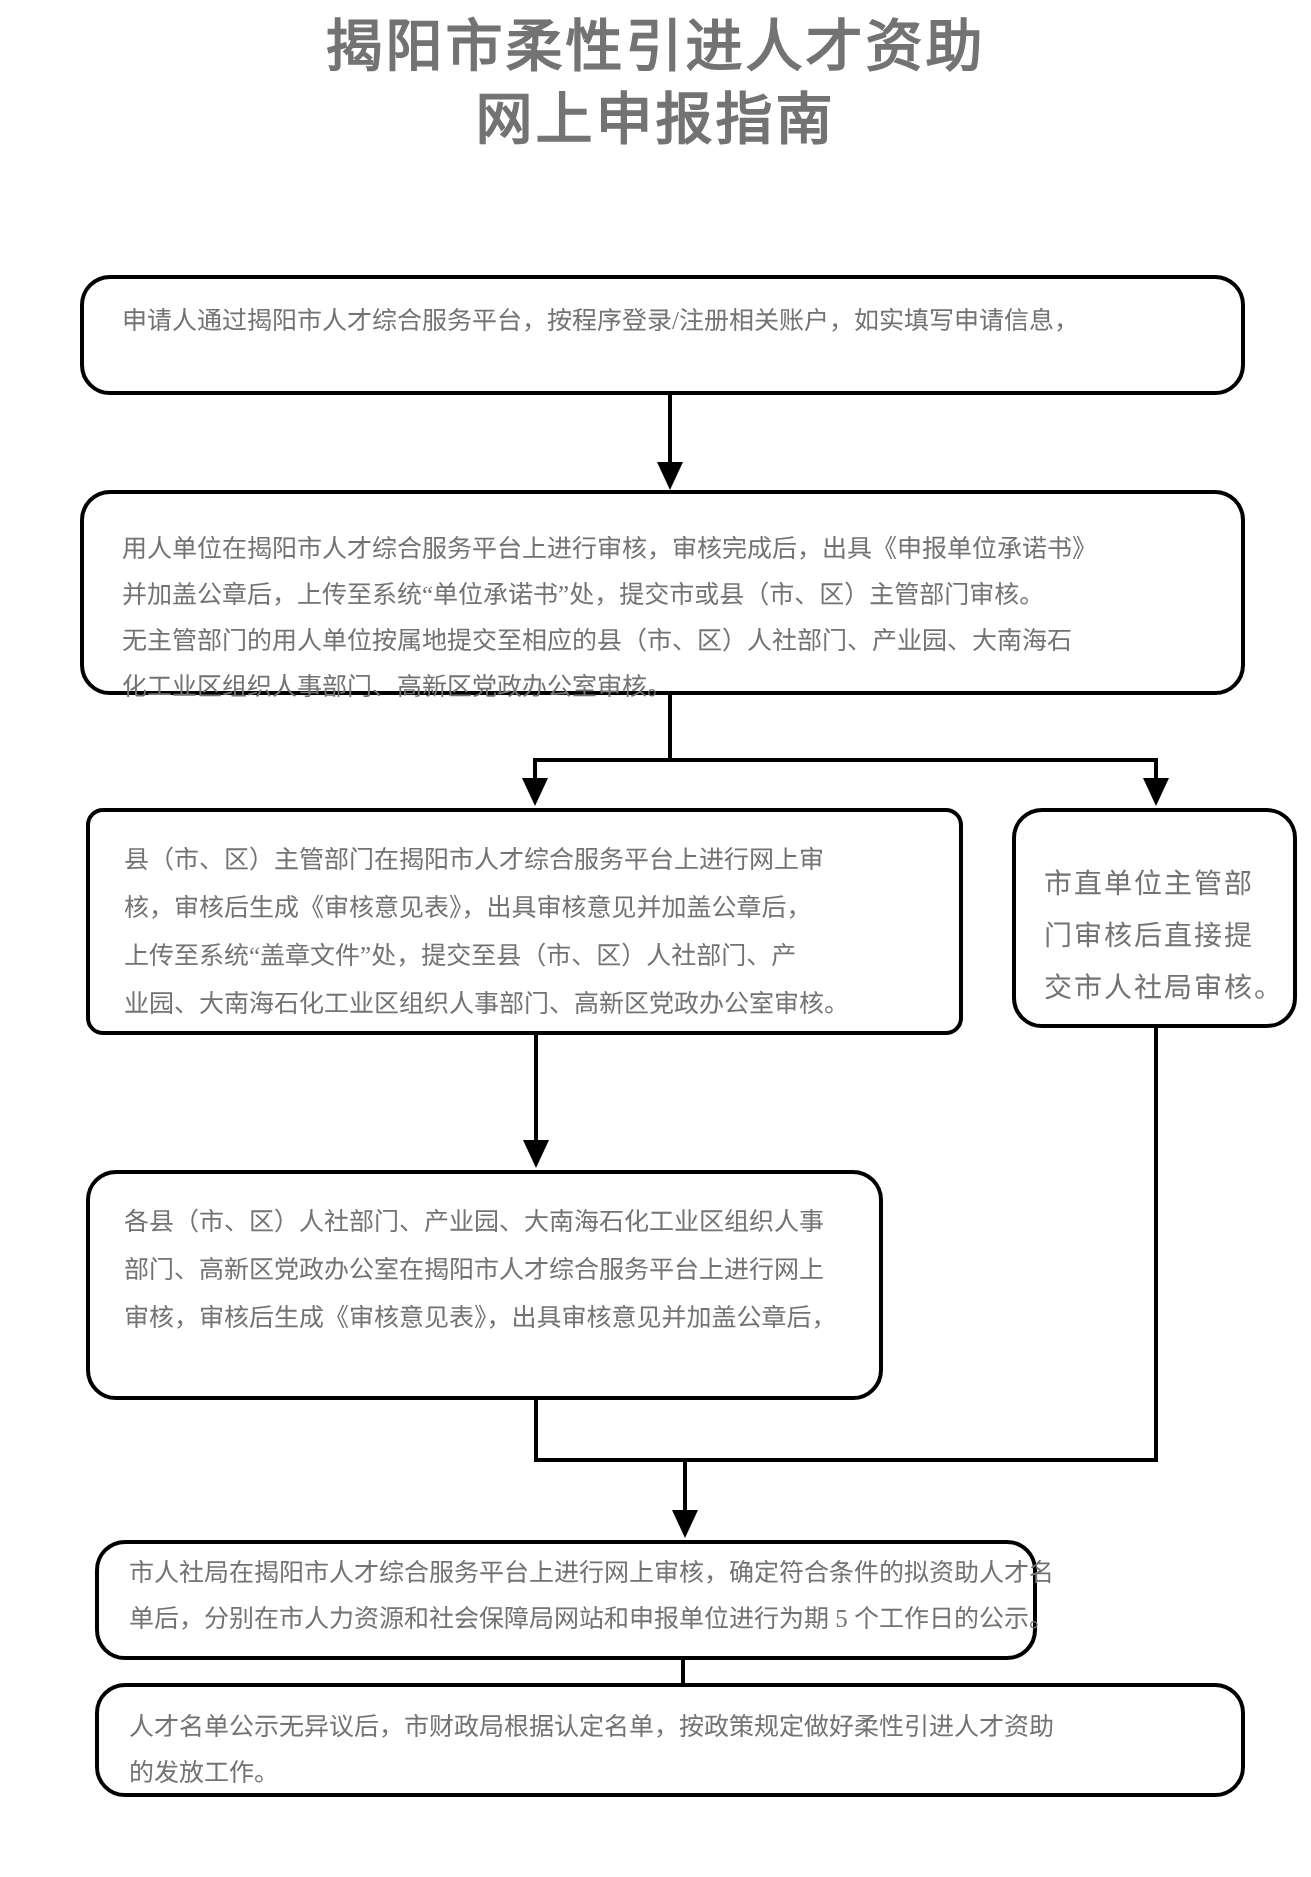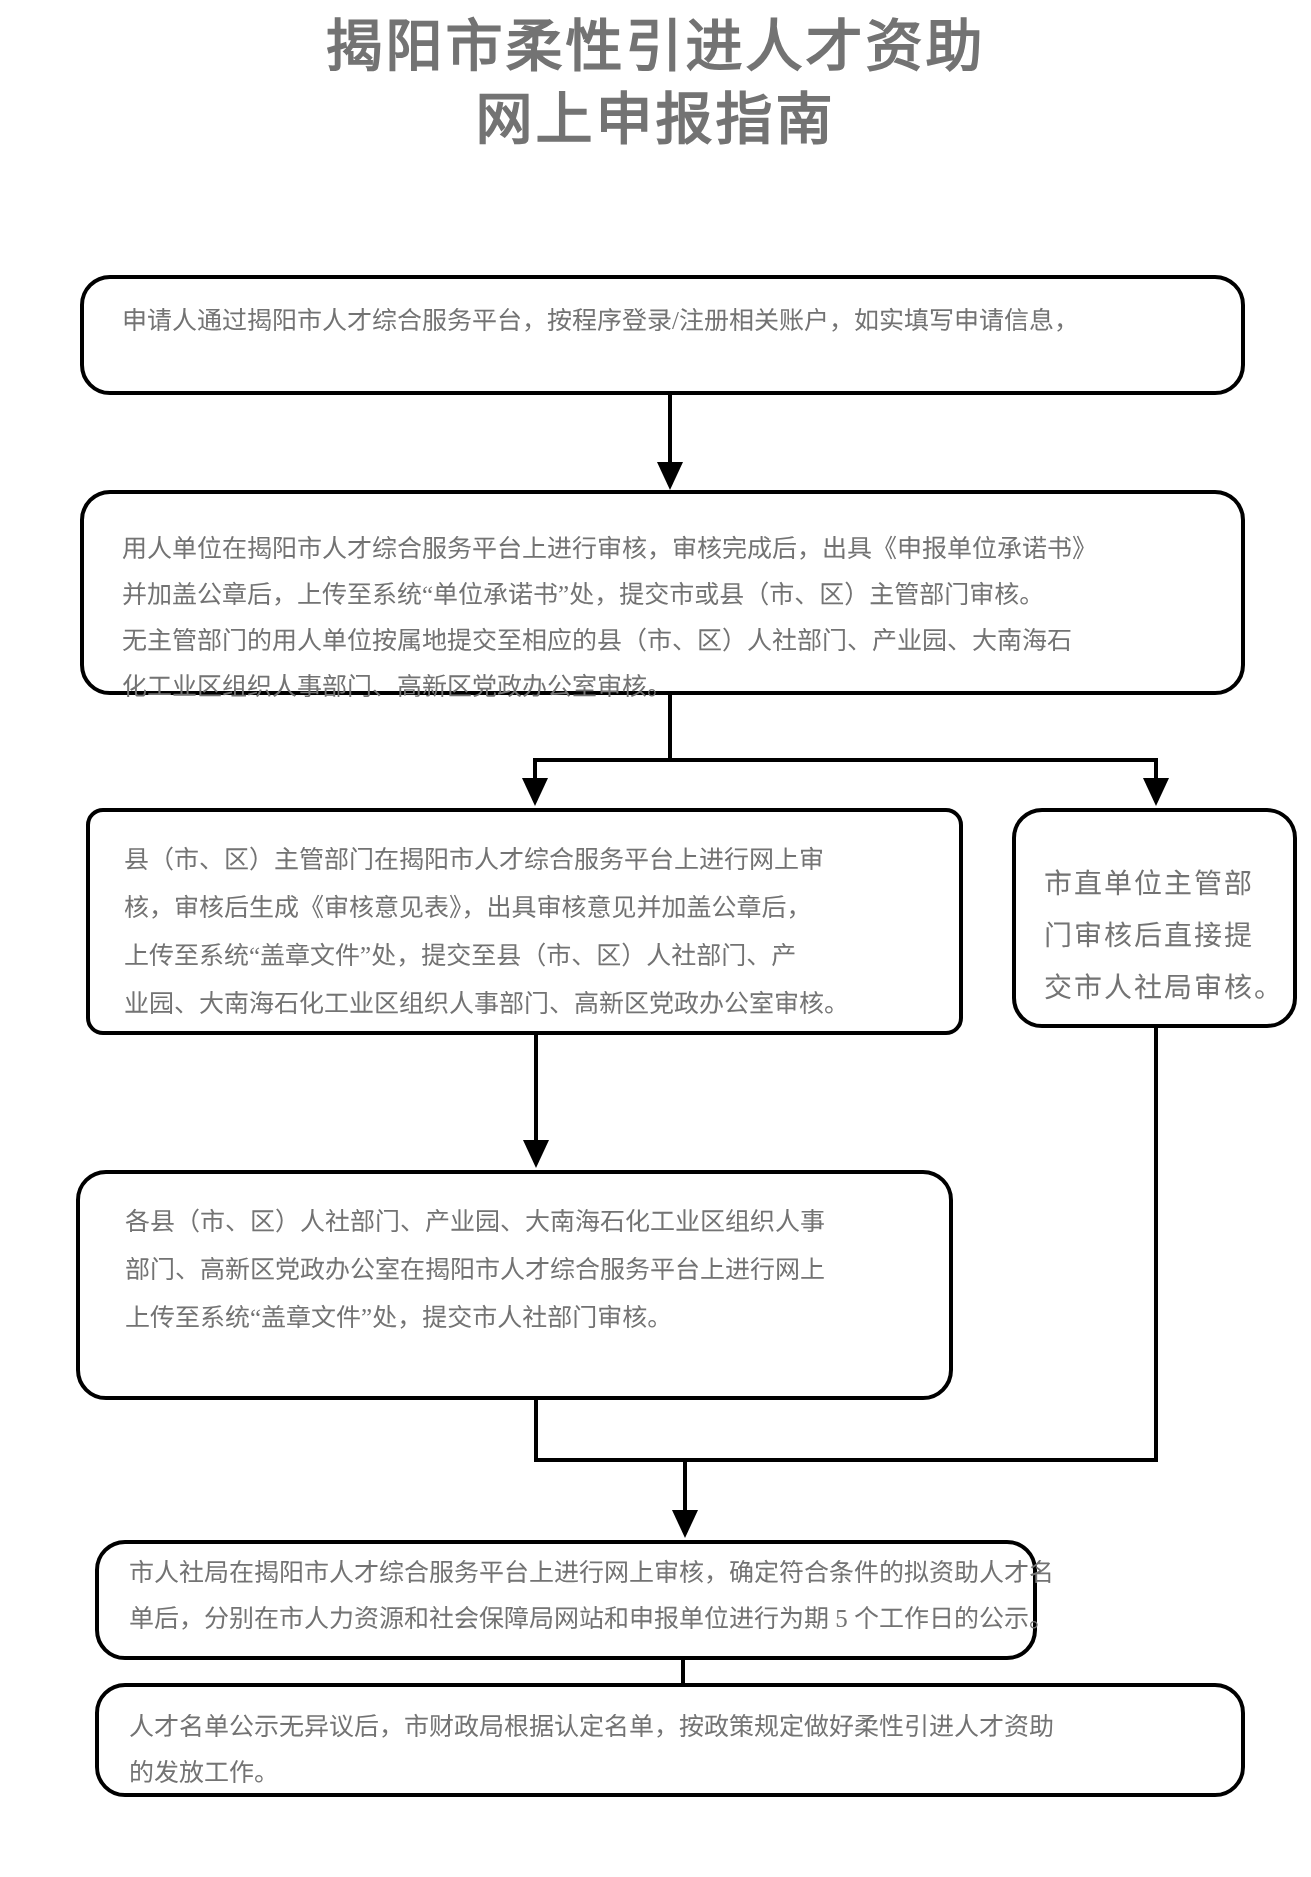--- a/index.html
+++ b/index.html
@@ -36,21 +36,21 @@
     font-size:25px;
   }
   .line { white-space:nowrap; }
   .lh46 .line { line-height:46px; }
   .lh48 .line { line-height:48px; }
   .lh52 .line { line-height:52px; }
   #box1 { left:80px;  top:275px;  width:1165px; height:120px; padding:19px 0 0 38px; }
   #box2 { left:80px;  top:490px;  width:1165px; height:205px; padding:32px 0 0 38px; }
   #box3 { left:86px;  top:808px;  width:877px;  height:227px; padding:24px 0 0 34px;border-radius:17px; }
   #boxR { left:1012px; top:808px; width:285px;  height:220px; padding:46px 0 0 28px; font-size:28px; letter-spacing:2px; }
-  #box4 { left:76px;  top:1170px; width:877px;  height:230px; padding:24px 0 0 45px; }
+  #box4 { left:86px;  top:1170px; width:797px;  height:230px; padding:24px 0 0 34px; }
   #box5 { left:95px;  top:1540px; width:942px; height:120px; padding:6px 0 0 30px;text-align:center; }
   #box6 { left:95px;  top:1683px; width:1150px; height:114px; padding:17px 0 0 30px; }
 </style>
 </head>
 <body>
 
 <div class="canvas">
 
   <div class="doc-title">
     <div class="line">揭阳市柔性引进人才资助</div>
@@ -106,21 +106,21 @@
 
   <div class="box lh52" id="boxR">
     <div class="line">市直单位主管部</div>
     <div class="line">门审核后直接提</div>
     <div class="line">交市人社局审核。</div>
   </div>
 
   <div class="box lh48" id="box4">
     <div class="line">各县（市、区）人社部门、产业园、大南海石化工业区组织人事</div>
     <div class="line">部门、高新区党政办公室在揭阳市人才综合服务平台上进行网上</div>
-    <div class="line">上传至系统“盖章文件”处，提交市人社部门审核。</div>
+    <div class="line">审核，审核后生成《审核意见表》，出具审核意见并加盖公章后，</div>
   </div>
 
   <div class="box lh46" id="box5">
     <div class="line">市人社局在揭阳市人才综合服务平台上进行网上审核，确定符合条件的拟资助人才名</div>
     <div class="line">单后，分别在市人力资源和社会保障局网站和申报单位进行为期 5 个工作日的公示。</div>
   </div>
 
   <div class="box lh46" id="box6">
     <div class="line">人才名单公示无异议后，市财政局根据认定名单，按政策规定做好柔性引进人才资助</div>
     <div class="line">的发放工作。</div>

